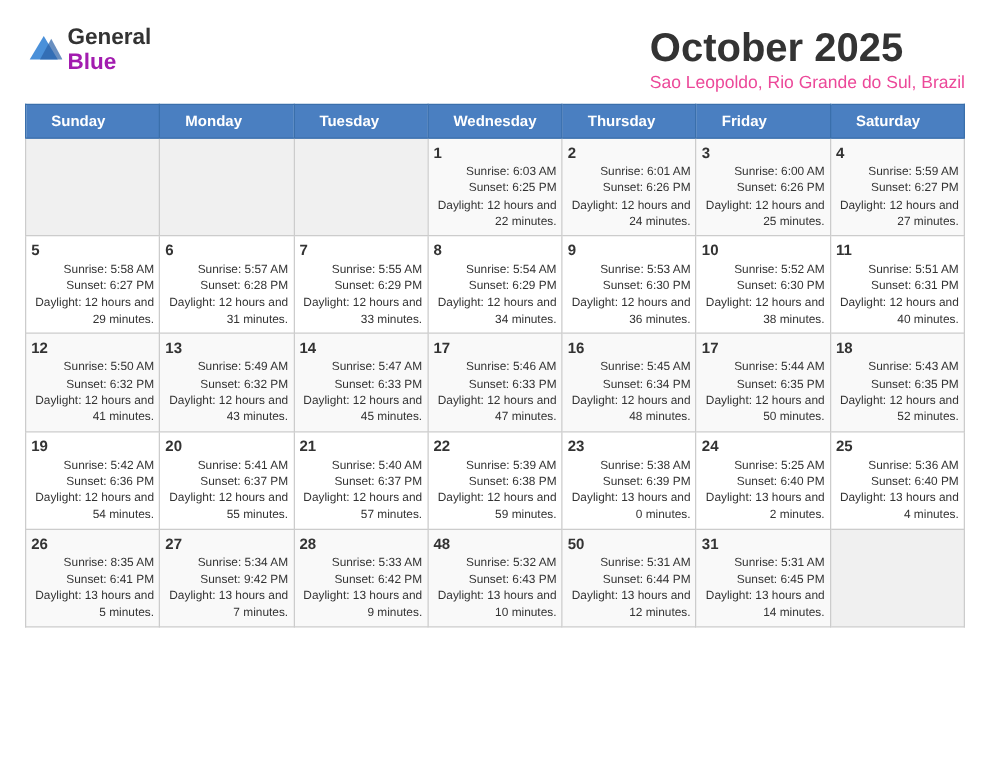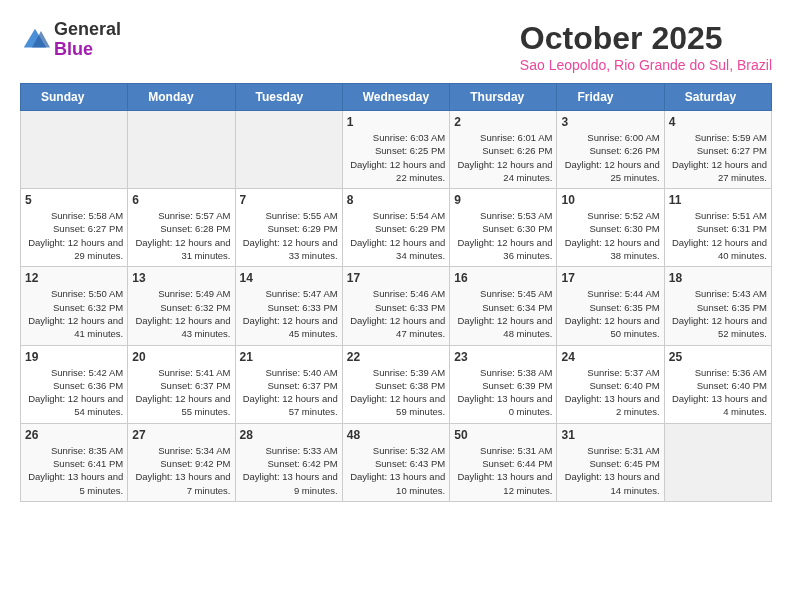--- a/index.html
+++ b/index.html
@@ -285,21 +285,21 @@
         </td>
         <td>
           <div class="day-number">23</div>
           <div class="day-detail">Sunrise: 5:38 AM
 Sunset: 6:39 PM
 Daylight: 13 hours
 and 0 minutes.</div>
         </td>
         <td>
           <div class="day-number">24</div>
-          <div class="day-detail">Sunrise: 5:37 AM
+          <div class="day-detail">Sunrise: 5:25 AM
 Sunset: 6:40 PM
 Daylight: 13 hours
 and 2 minutes.</div>
         </td>
         <td>
           <div class="day-number">25</div>
           <div class="day-detail">Sunrise: 5:36 AM
 Sunset: 6:40 PM
 Daylight: 13 hours
 and 4 minutes.</div>

